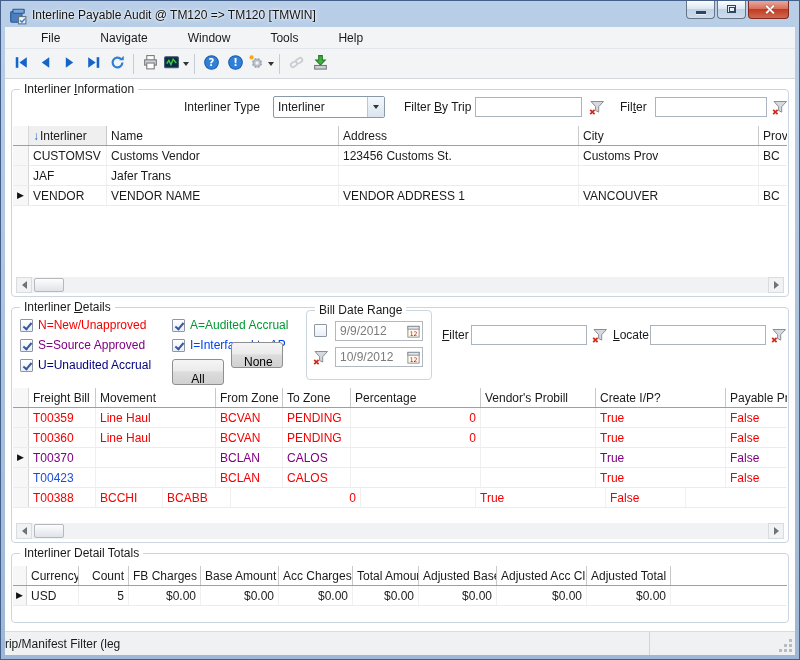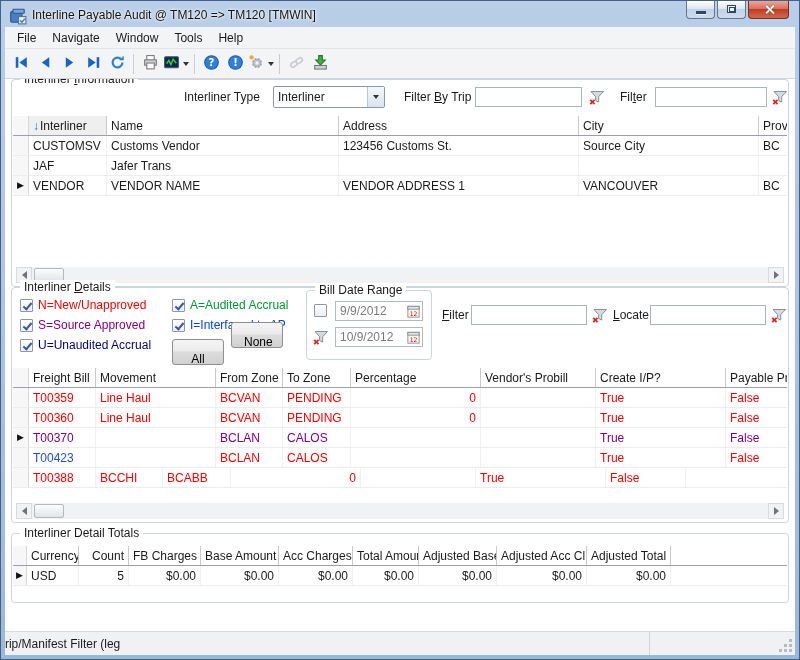--- a/index.html
+++ b/index.html
@@ -22,30 +22,30 @@
   .wbtn.close{width:41px;border-color:#7e2a20;background:linear-gradient(#eaa globalization);
         background:linear-gradient(#e8a99c,#d9705c 45%,#c23b24 50%,#d06a50);}
   .glyph-min{position:absolute;left:9px;top:10px;width:10px;height:3px;background:#30455e;box-shadow:0 1px 0 rgba(255,255,255,.6);}
   .glyph-restore{position:absolute;left:9px;top:4px;width:9px;height:8px;border:1px solid #30455e;background:#e9f1f8;}
   .glyph-restore::after{content:"";position:absolute;left:1px;top:1px;width:4px;height:3px;border:1px solid #30455e;}
   .glyph-x{position:absolute;left:15px;top:3px;width:11px;height:11px;}
   .glyph-x::before,.glyph-x::after{content:"";position:absolute;left:5px;top:0;width:2.4px;height:11px;background:#fff;box-shadow:0 0 1px #5d1007;}
   .glyph-x::before{transform:rotate(45deg);} .glyph-x::after{transform:rotate(-45deg);}
   
   .menubar{height:22px;background:#f2f4f6;display:flex;align-items:center;padding-left:4px;border-bottom:1px solid #e2e5e9;}
-  .menu-item{padding:8px 8px;cursor:default;}
+  .menu-item{padding:8px 8px;cursor:default;margin-left:24px;}
   .toolbar{height:30px;background:#f2f4f6;display:flex;align-items:center;padding-left:4px;border-bottom:1px solid #d2d6db;}
   .tbtn{height:24px;min-width:24px;display:flex;align-items:center;justify-content:center;padding:0 1px;}
   .tbtn svg{width:17px;height:17px;}
   .tbtn.disabled{opacity:.55;}
   .tsep{width:1px;height:20px;background:#c9cdd3;margin:0 4px;}
   .caret{width:0;height:0;border-left:3.5px solid transparent;border-right:3.5px solid transparent;border-top:4px solid #333;margin-left:3px;}
   
   .client{flex:1;background:#fff;position:relative;overflow:hidden;}
-  .group{position:relative;border:1px solid #cbd5e0;border-radius:4px;background:#fff;margin:0 6px 0 6px;}
+  .group{position:relative;border:1px solid #cbd5e0;border-radius:4px;background:#fff;margin:10px 6px 0 6px;}
   .group-label{position:absolute;top:-8px;left:8px;background:#fff;padding:0 4px;white-space:nowrap;}
   .group-label u{text-decoration:underline;}
   
   .tb{height:20px;border:1px solid #a9b4bf;background:#fff;font:inherit;padding:0 3px;position:absolute;}
   .lbl{position:absolute;white-space:nowrap;}
   .funnel{position:absolute;width:19px;height:17px;}
   .funnel svg{width:19px;height:17px;}
   .combo{position:absolute;width:112px;height:22px;border:1px solid #8a99a8;border-radius:2px;background:#fff;display:flex;align-items:center;}
   .combo-text{flex:1;padding-left:4px;white-space:nowrap;overflow:hidden;}
   .combo-btn{width:17px;align-self:stretch;background:linear-gradient(#f4f8fb,#d9e4f0);border-left:1px solid #b9c6d3;display:flex;align-items:center;justify-content:center;}
@@ -236,21 +236,21 @@
             <div class="g-hc" style="width: 232px;">Name</div>
             <div class="g-hc" style="width: 240px;">Address</div>
             <div class="g-hc" style="width: 180px;">City</div>
             <div class="g-hc" style="width: 67px;">Prov</div>
           </div>
           <div class="g-row">
             <div class="g-marker" style="width: 16px;"></div>
             <div class="g-c" style="width: 78px;">CUSTOMSV</div>
             <div class="g-c" style="width: 232px;">Customs Vendor</div>
             <div class="g-c" style="width: 240px;">123456 Customs St.</div>
-            <div class="g-c" style="width: 180px;">Source City</div>
+            <div class="g-c" style="width: 180px;">Customs Prov</div>
             <div class="g-c" style="width: 67px;">BC</div>
           </div>
           <div class="g-row">
             <div class="g-marker" style="width: 16px;"></div>
             <div class="g-c" style="width: 78px;">JAF</div>
             <div class="g-c" style="width: 232px;">Jafer Trans</div>
             <div class="g-c" style="width: 240px;"></div>
             <div class="g-c" style="width: 180px;"></div>
             <div class="g-c" style="width: 67px;"></div>
           </div>

